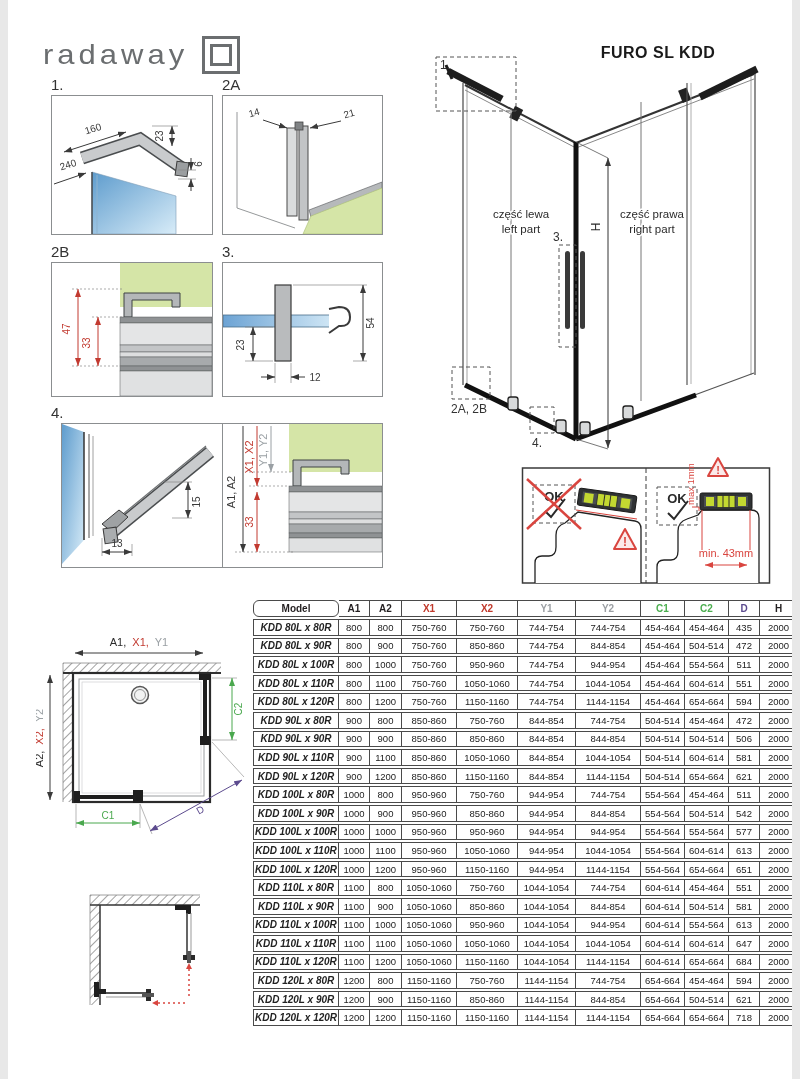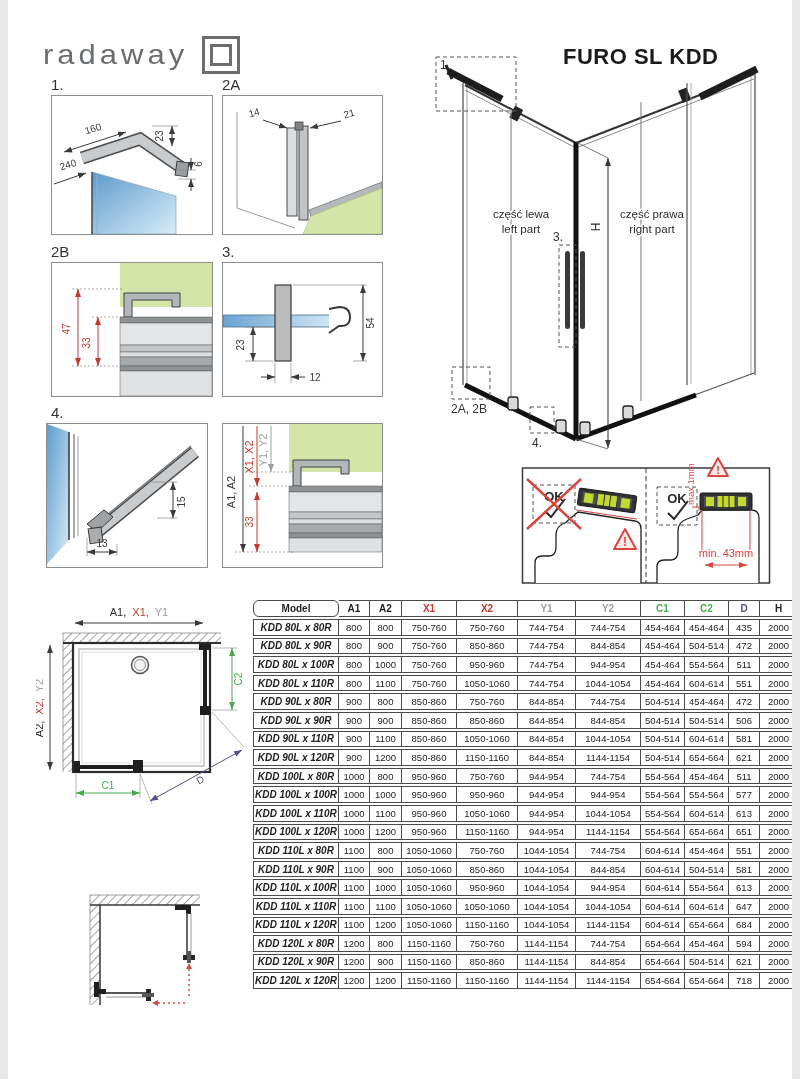--- a/index.html
+++ b/index.html
@@ -6,22 +6,22 @@
   .page{position:relative;width:784px;height:1079px;background:#ffffff;margin:0 auto;
         font-family:"Liberation Sans",sans-serif;overflow:hidden;}
   .abs{position:absolute;}
   
   .logo{position:absolute;left:35px;top:36px;display:flex;align-items:center;}
   .logo-text{font-size:31px;color:#6b6e70;letter-spacing:4px;transform:scaleY(.92);}
   .logo-mark{display:inline-block;width:32px;height:32px;border:3px solid #6b6e70;margin-left:14px;
              display:flex;align-items:center;justify-content:center;}
   .logo-inner{display:block;width:16px;height:16px;border:3px solid #6b6e70;}
   
-  .title{position:absolute;left:555px;top:44px;width:190px;text-align:left;
-         font-size:22px;font-weight:bold;color:#1a1a1a;letter-spacing:.5px;}
+  .title{position:absolute;left:555px;top:44px;width:190px;text-align:center;
+         font-size:16px;font-weight:bold;color:#1a1a1a;letter-spacing:.5px;}
   
   .panel{position:absolute;border:1px solid #8b8e90;background:#fff;}
   .plabel{position:absolute;font-size:15px;color:#333;}
   svg{display:block;}
   .dim{font-family:"Liberation Sans",sans-serif;font-size:10px;fill:#3a3a3a;text-anchor:middle;}
   .dimr{fill:#c23a30;} .dimy{fill:#9aa0a4;} .dimg{fill:#4aa84e;} .dimp{fill:#5c4b8e;}
   .dashbox{fill:none;stroke:#555;stroke-width:1;stroke-dasharray:4,3;}
   .iso-txt{font-family:"Liberation Sans",sans-serif;font-size:11.5px;fill:#2a2a2a;text-anchor:middle;}
   .cout{font-family:"Liberation Sans",sans-serif;font-size:12px;fill:#333;}
   .redtxt{font-family:"Liberation Sans",sans-serif;fill:#d9453f;}
@@ -180,21 +180,21 @@
       <line x1="30" y1="64" x2="30" y2="98" stroke="#3a3a3a" stroke-width="1" marker-start="url(#mBs)" marker-end="url(#mBe)"></line>
       <text class="dim" transform="translate(21,82) rotate(-90)">23</text>
       <line x1="52" y1="100" x2="52" y2="120" stroke="#888" stroke-width="0.7"></line>
       <line x1="68" y1="100" x2="68" y2="120" stroke="#888" stroke-width="0.7"></line>
       <line x1="38" y1="114" x2="52" y2="114" stroke="#3a3a3a" stroke-width="1" marker-end="url(#mBe)"></line>
       <line x1="68" y1="114" x2="82" y2="114" stroke="#3a3a3a" stroke-width="1" marker-start="url(#mBs)"></line>
       <text class="dim" x="92" y="118">12</text>
     </svg>
   </div>
 
-  <div class="panel" style="left:38px;top:423px;width:160px;height:143px">
+  <div class="panel" style="left:53px;top:423px;width:160px;height:143px">
     <svg viewBox="0 0 160 143" width="160" height="143">
       <polygon points="0,0 22,8 22,116 0,140" fill="url(#gblue)"></polygon>
       <line x1="22" y1="8" x2="22" y2="116" stroke="#333" stroke-width="1.5"></line>
       <line x1="27" y1="10" x2="27" y2="114" stroke="#555" stroke-width="1"></line>
       <line x1="31" y1="12" x2="31" y2="112" stroke="#888" stroke-width="0.8"></line>
       <path d="M 48,110 L 148,28" fill="none" stroke="#4a4d4f" stroke-width="13"></path>
       <path d="M 48,110 L 148,28" fill="none" stroke="#c9cbcd" stroke-width="10"></path>
       <line x1="44" y1="104" x2="144" y2="22" stroke="#6e7173" stroke-width="1.2"></line>
       <polygon points="40,100 57,86 66,93 50,108" fill="#9fa2a4" stroke="#3a3a3a" stroke-width="1"></polygon>
       <rect x="42" y="104" width="13" height="15" fill="#aaadaf" stroke="#3a3a3a" stroke-width="1" transform="rotate(-8 48 111)"></rect>
@@ -327,21 +327,21 @@
       <g transform="translate(197,14)">
         <polygon points="0,-11 10,7 -10,7" fill="#fbeaea" stroke="#d9453f" stroke-width="2" stroke-linejoin="round"></polygon>
         <text class="redtxt" x="0" y="4.5" style="font-size:11px;font-weight:bold" text-anchor="middle">!</text>
       </g>
       <rect x="136" y="32" width="40" height="38" class="dashbox"></rect>
       <text x="156" y="48" text-anchor="middle" style="font:bold 13px 'Liberation Sans',sans-serif;fill:#2a2a2a">OK</text>
       <path d="M 147,58 L 153,64 L 167,46" fill="none" stroke="#2a2a2a" stroke-width="2"></path>
     </svg>
   </div>
 
-  <div class="abs" style="left:28px;top:592px">
+  <div class="abs" style="left:28px;top:622px">
     <svg viewBox="0 0 215 235" width="215" height="235">
       <rect x="27" y="41" width="158" height="10" fill="url(#hatch)"></rect>
       <rect x="27" y="51" width="10" height="129" fill="url(#hatch)"></rect>
       <line x1="27" y1="41" x2="185" y2="41" stroke="#888" stroke-width="0.8"></line>
       <line x1="27" y1="41" x2="27" y2="180" stroke="#888" stroke-width="0.8"></line>
       <line x1="27" y1="51" x2="185" y2="51" stroke="#333" stroke-width="1.8"></line>
       <line x1="37" y1="51" x2="37" y2="180" stroke="#333" stroke-width="1.8"></line>
       <rect x="37" y="51" width="137" height="129" fill="#fff" stroke="#2b2b2b" stroke-width="2.2"></rect>
       <rect x="43" y="57" width="125" height="117" fill="none" stroke="#9a9da0" stroke-width="1"></rect>
       <rect x="46" y="60" width="119" height="111" fill="none" stroke="#c5c7c9" stroke-width="0.6"></rect>
@@ -483,20 +483,33 @@
           <td>750-760</td>
           <td>1050-1060</td>
           <td>744-754</td>
           <td>1044-1054</td>
           <td>454-464</td>
           <td>604-614</td>
           <td>551</td>
           <td>2000</td>
         </tr>
         <tr>
+          <td class="model">KDD 80L x 120R</td>
+          <td>800</td>
+          <td>1200</td>
+          <td>750-760</td>
+          <td>1150-1160</td>
+          <td>744-754</td>
+          <td>1144-1154</td>
+          <td>454-464</td>
+          <td>654-664</td>
+          <td>594</td>
+          <td>2000</td>
+        </tr>
+        <tr>
           <td class="model">KDD 90L x 80R</td>
           <td>900</td>
           <td>800</td>
           <td>850-860</td>
           <td>750-760</td>
           <td>844-854</td>
           <td>744-754</td>
           <td>504-514</td>
           <td>454-464</td>
           <td>472</td>
@@ -545,20 +558,33 @@
           <td class="model">KDD 100L x 80R</td>
           <td>1000</td>
           <td>800</td>
           <td>950-960</td>
           <td>750-760</td>
           <td>944-954</td>
           <td>744-754</td>
           <td>554-564</td>
           <td>454-464</td>
           <td>511</td>
+          <td>2000</td>
+        </tr>
+        <tr>
+          <td class="model">KDD 100L x 90R</td>
+          <td>1000</td>
+          <td>900</td>
+          <td>950-960</td>
+          <td>850-860</td>
+          <td>944-954</td>
+          <td>844-854</td>
+          <td>554-564</td>
+          <td>504-514</td>
+          <td>542</td>
           <td>2000</td>
         </tr>
         <tr>
           <td class="model">KDD 100L x 100R</td>
           <td>1000</td>
           <td>1000</td>
           <td>950-960</td>
           <td>950-960</td>
           <td>944-954</td>
           <td>944-954</td>

